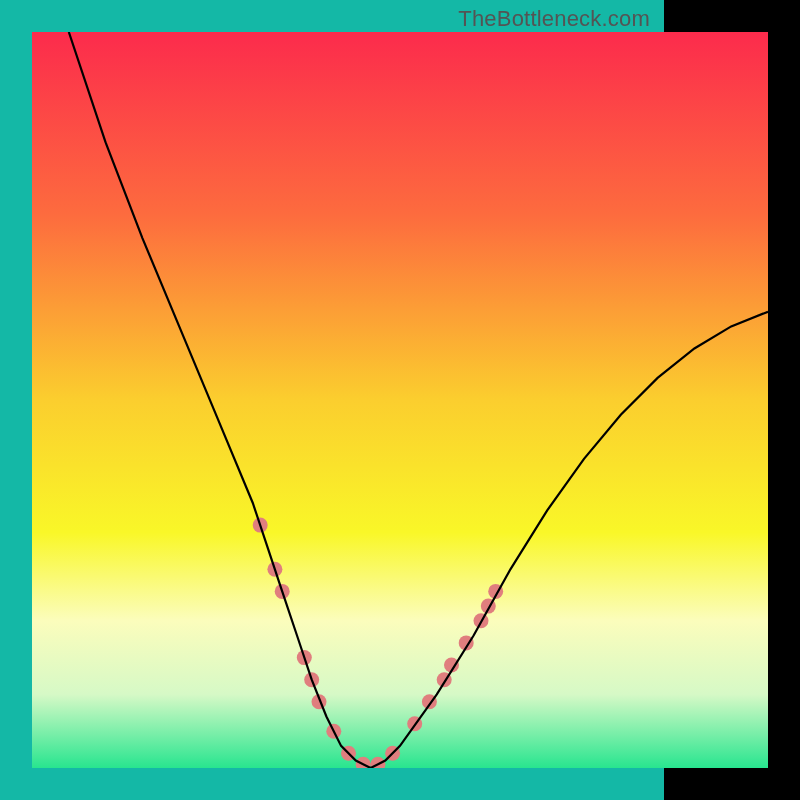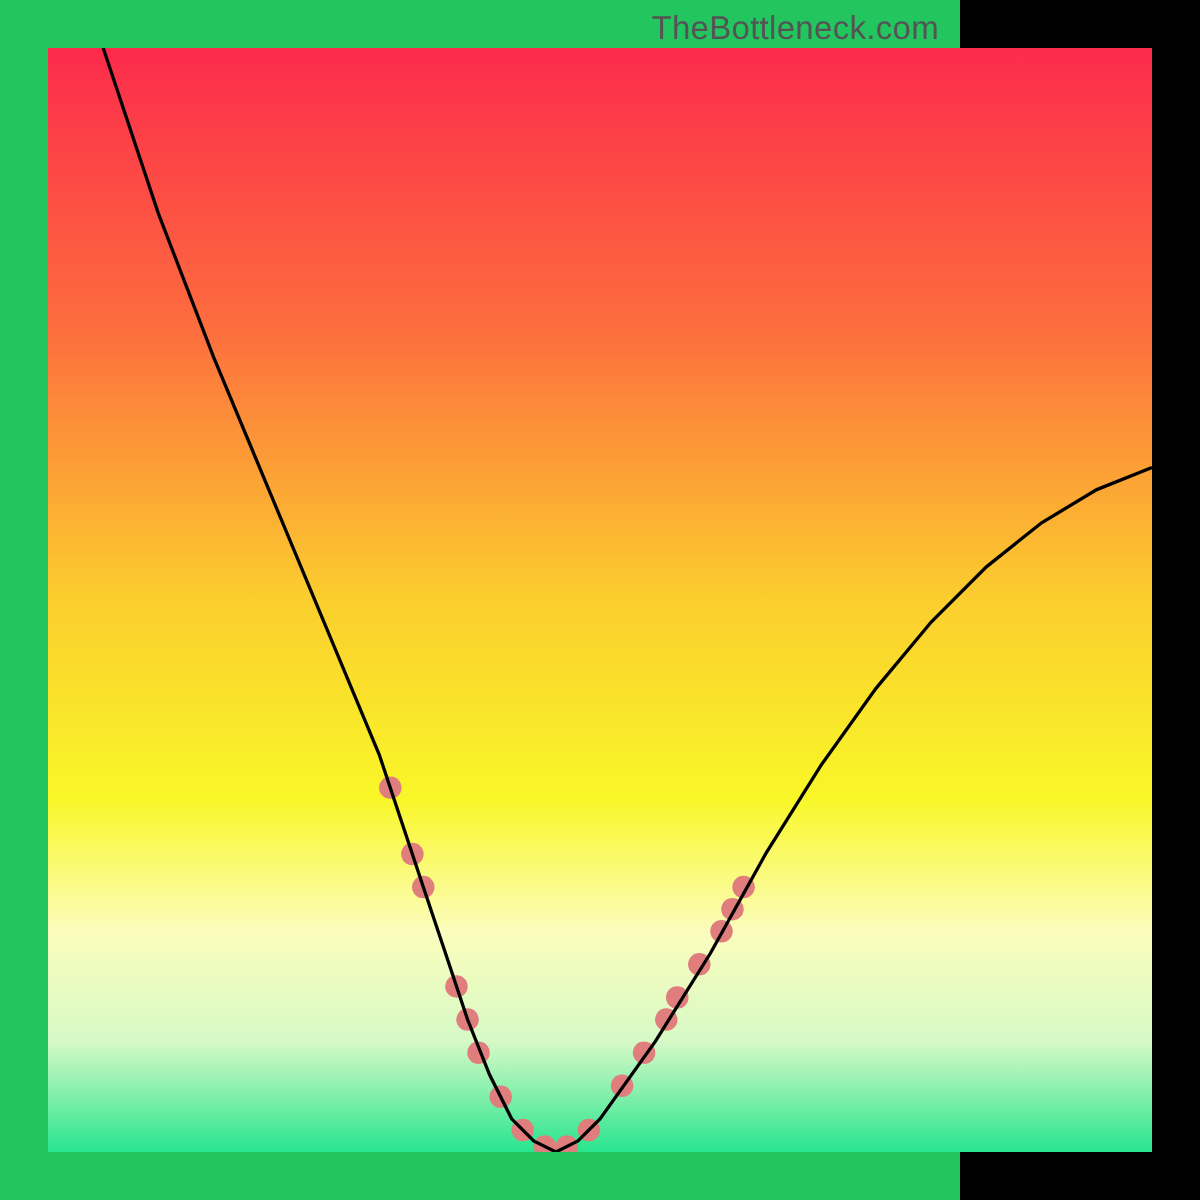--- a/index.html
+++ b/index.html
@@ -8,21 +8,22 @@
     width: 800px;
     height: 800px;
     overflow: hidden;
     background: #000;
     font-family: Arial, Helvetica, sans-serif;
   }
   .stage {
     position: relative;
     width: 640px;
     height: 800px;
-    background: #22c55e;
+    background: #14b8a6;
+    padding-left: 24px;
   }
   .watermark {
     position: absolute;
     top: 6px;
     right: 14px;
     color: #545454;
     font-size: 22px;
     font-weight: 500;
     letter-spacing: 0.2px;
     z-index: 5;

